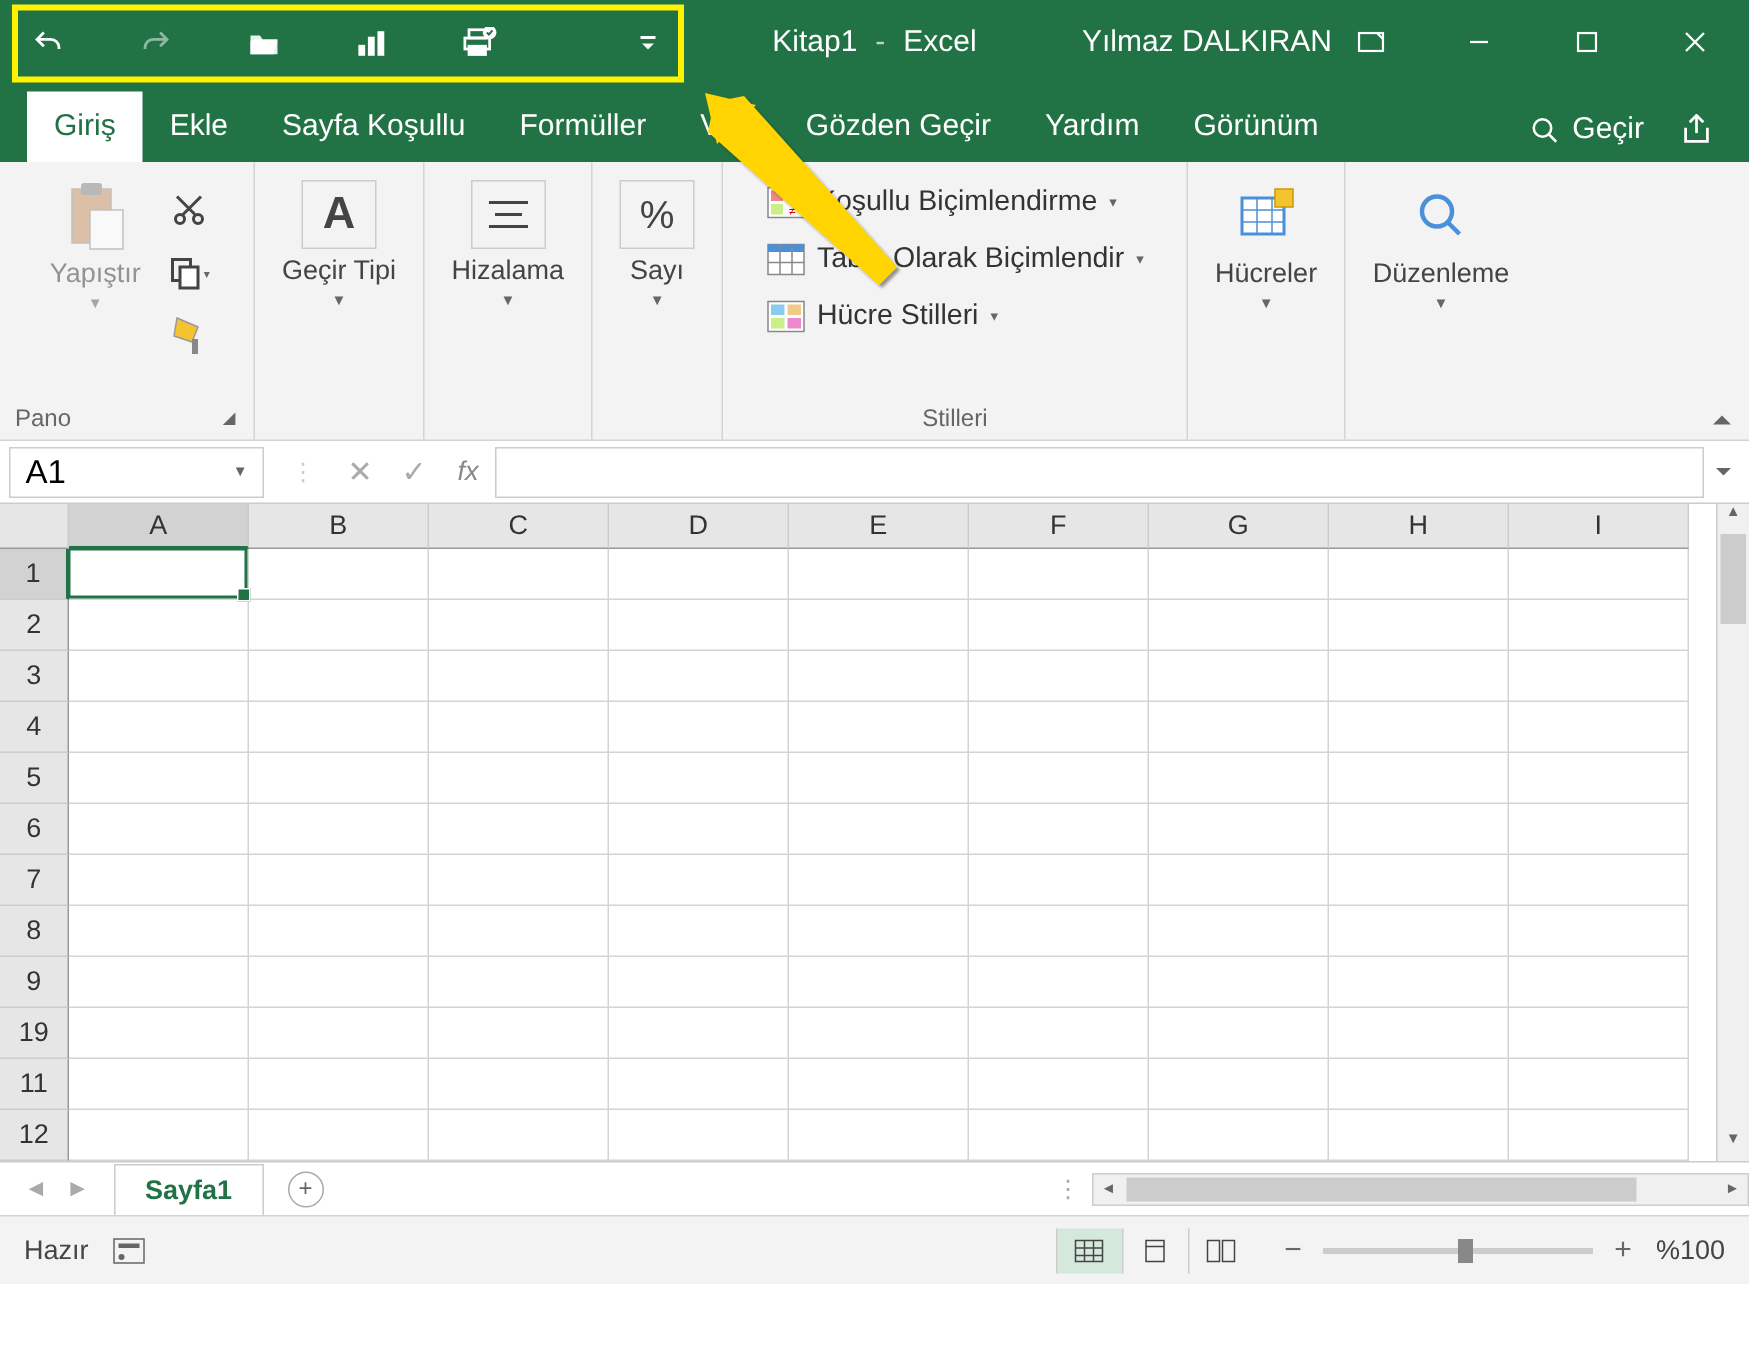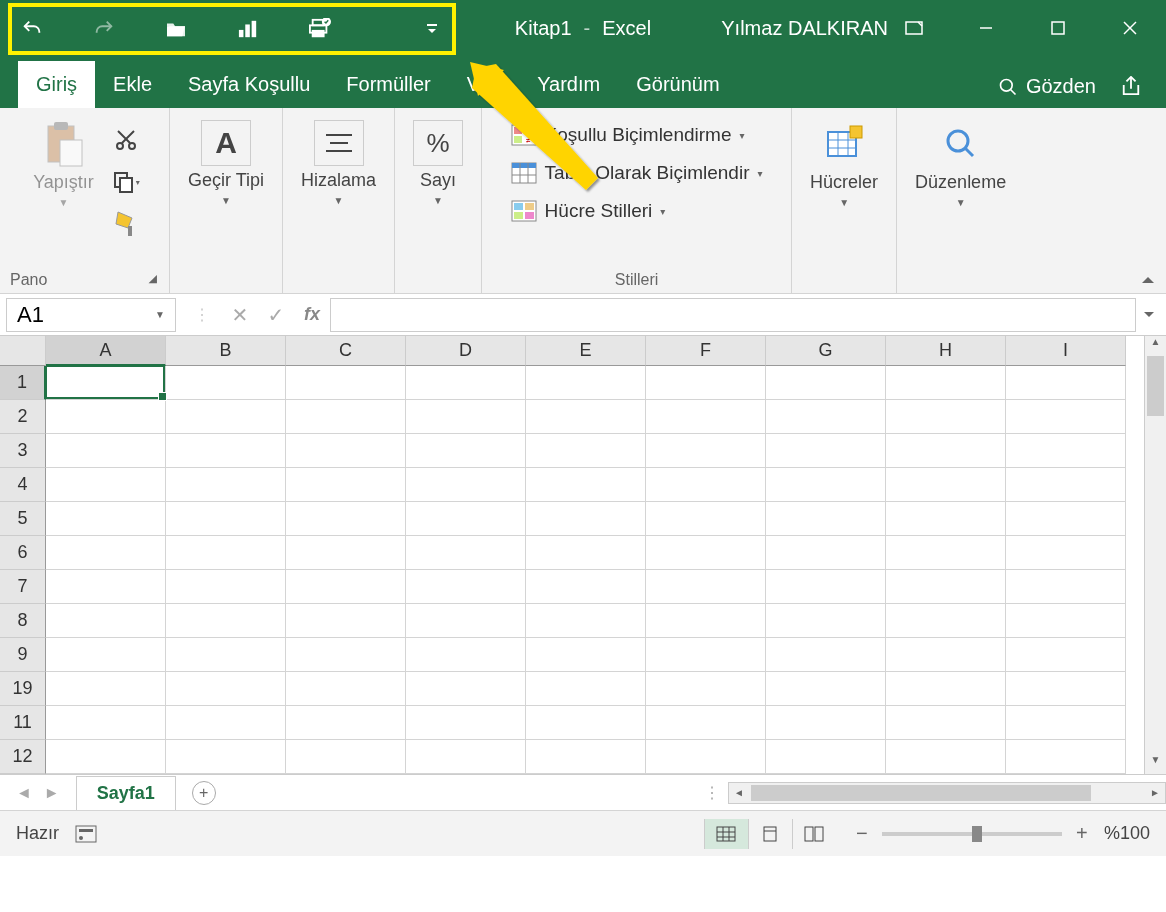--- a/index.html
+++ b/index.html
@@ -41,21 +41,21 @@
 .stiller-item { display: flex; align-items: center; gap: 8px; padding: 8px 4px; cursor: pointer; font-size: 19px; color: #333; }
 .stiller-list { display: flex; flex-direction: column; }
 .collapse-btn { position: absolute; right: 10px; bottom: 8px; cursor: pointer; color: #666; font-size: 14px; }
 
 
 .formula-bar { height: 42px; border-bottom: 1px solid #ccc; display: flex; align-items: center; background: #fff; }
 .namebox { width: 170px; height: 34px; border: 1px solid #ccc; margin: 0 6px; display: flex; align-items: center; padding: 0 10px; font-size: 22px; }
 .namebox .dd { margin-left: auto; color: #666; font-size: 10px; }
 .fb-sep { color: #ccc; margin: 0 12px; }
 .fb-btn { width: 36px; color: #aaa; text-align: center; font-size: 20px; cursor: pointer; }
-.fb-fx { font-style: italic; color: #888; font-size: 18px; font-weight: bold; }
+.fb-fx { font-style: italic; color: #888; font-size: 18px; }
 .fb-input { flex: 1; height: 34px; border: 1px solid #ccc; margin-right: 6px; padding: 0 8px; }
 .fb-expand { width: 24px; color: #666; text-align: center; cursor: pointer; }
 
 
 .grid-wrap { display: flex; height: 438px; position: relative; }
 .corner { width: 46px; height: 30px; background: #e6e6e6; border-right: 1px solid #ccc; border-bottom: 1px solid #999; }
 .col-headers { display: flex; flex: 1; }
 .col-h { height: 30px; background: #e6e6e6; border-right: 1px solid #ccc; border-bottom: 1px solid #999; display: flex; align-items: center; justify-content: center; font-size: 18px; color: #333; cursor: pointer; }
 .col-h.sel { background: #d2d2d2; border-bottom: 2px solid #217346; }
 .row-headers { display: flex; flex-direction: column; }
@@ -178,28 +178,29 @@
     </div>
   </div>
 </div>
 
 <div class="ribbon-tabs">
   <div class="tab active">Giriş</div>
   <div class="tab">Ekle</div>
   <div class="tab">Sayfa Koşullu</div>
   <div class="tab">Formüller</div>
   <div class="tab">Veri</div>
+  <div class="tab">Gözden Geçir</div>
   <div class="tab">Yardım</div>
   <div class="tab">Görünüm</div>
   <div class="goster">
     <svg width="20" height="20" viewBox="0 0 24 24" fill="none" stroke="white" stroke-width="2">
         <circle cx="10" cy="10" r="7"></circle>
         <line x1="21" y1="21" x2="15" y2="15"></line>
       </svg>
-    <span>Gözden</span>
+    <span>Geçir</span>
   </div>
   <div class="share-btn">
     <svg width="22" height="20" viewBox="0 0 24 22" fill="none" stroke="white" stroke-width="2">
         <path d="M4 10v10h16V10"></path>
         <path d="M12 2v12"></path>
         <path d="M7 6l5-5 5 5"></path>
       </svg>
   </div>
 </div>
 

